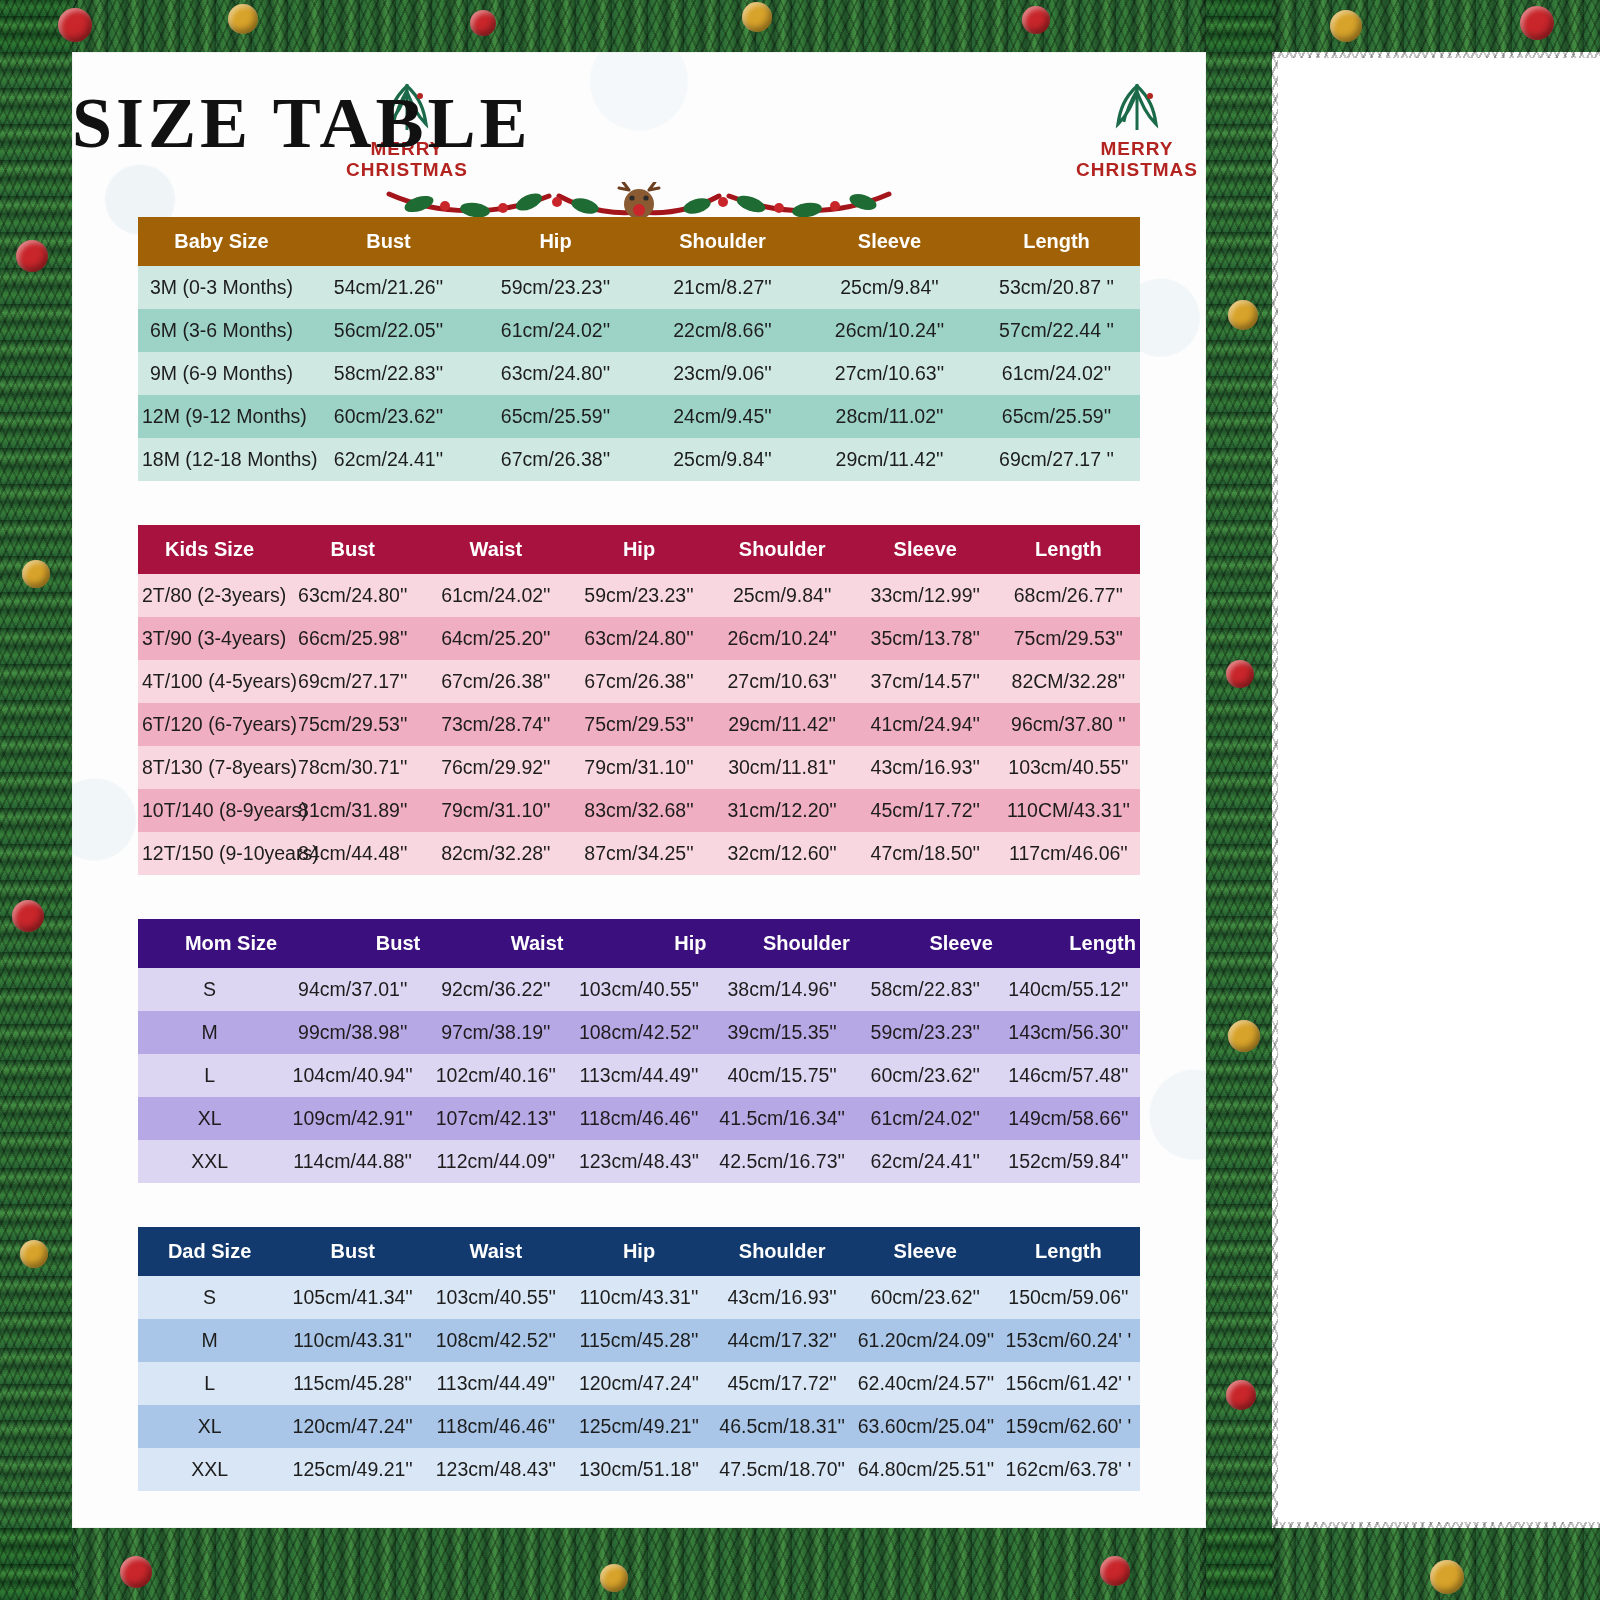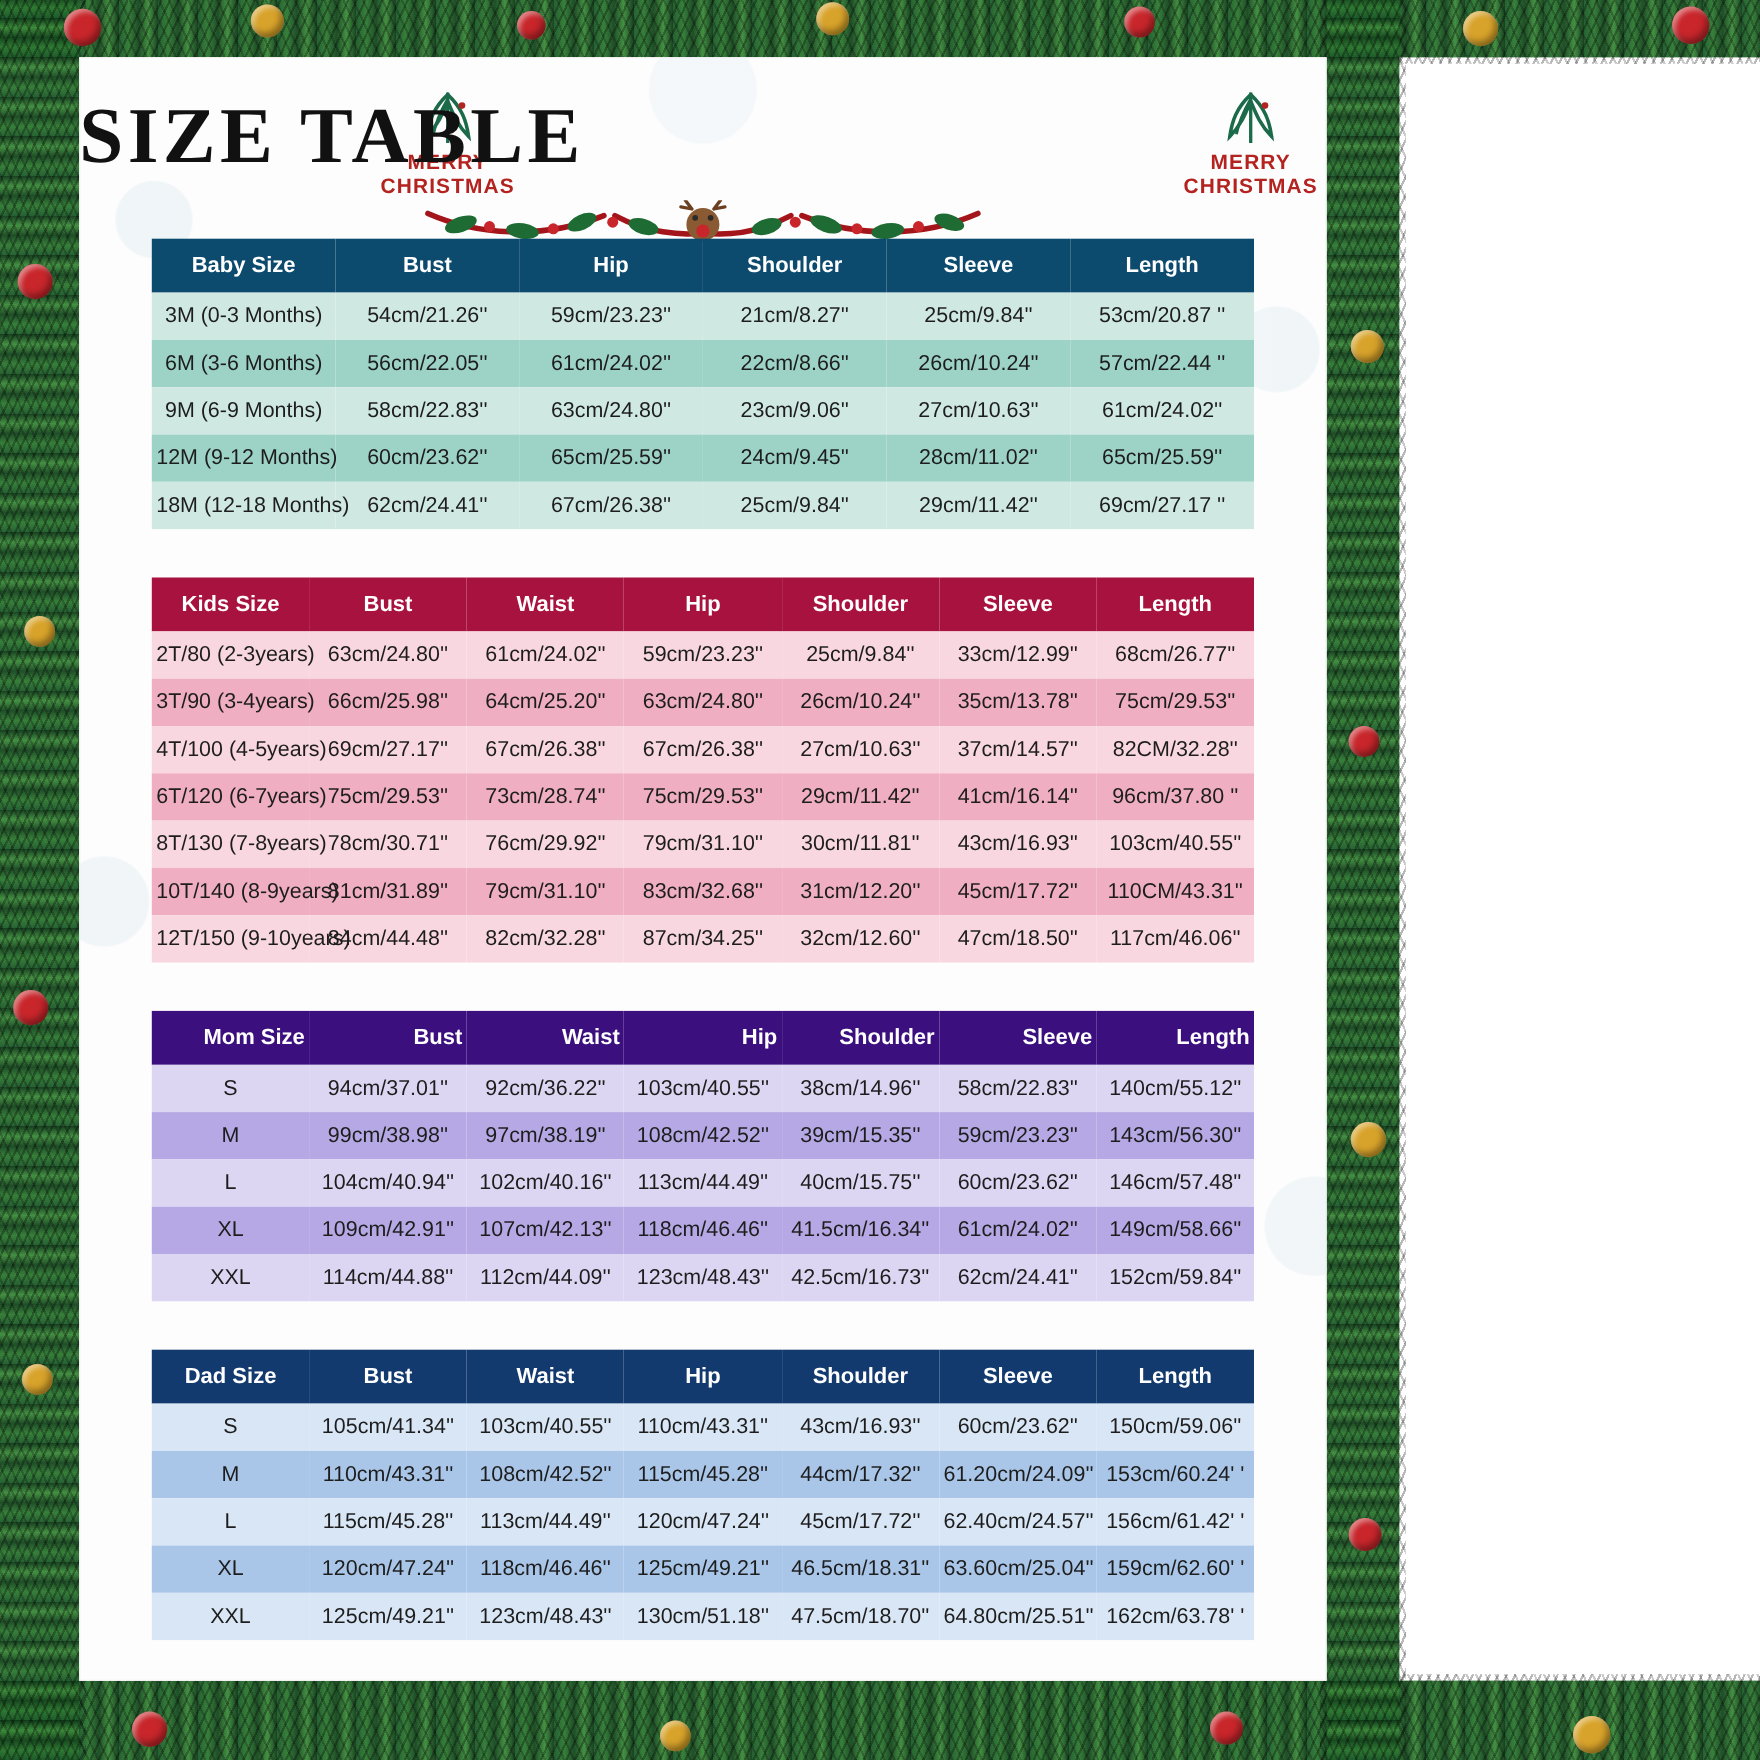--- a/index.html
+++ b/index.html
@@ -155,21 +155,21 @@
     text-align: center;
   }
   tbody td {
     padding: 10px 4px;
     text-align: center;
     white-space: nowrap;
   }
   tbody td.sz { }
 
   
-  .t-baby thead th { background: #0c4a6e; margin-top: 36px; }
+  .t-baby thead th { background: #a16207; margin-top: 36px; }
   .t-baby tbody tr:nth-child(odd)  td { background: #cfe9e2; }
   .t-baby tbody tr:nth-child(even) td { background: #9dd3c6; }
 
   
   .t-kids thead th { background: #a8123f; }
   .t-kids tbody tr:nth-child(odd)  td { background: #f8d7e0; }
   .t-kids tbody tr:nth-child(even) td { background: #efaec1; }
 
   
   .t-mom thead th { background: #3b107e; text-align: right; }
@@ -385,21 +385,21 @@
                 <td>27cm/10.63''</td>
                 <td>37cm/14.57''</td>
                 <td>82CM/32.28''</td>
               </tr>
               <tr>
                 <td class="sz">6T/120 (6-7years)</td>
                 <td>75cm/29.53''</td>
                 <td>73cm/28.74''</td>
                 <td>75cm/29.53''</td>
                 <td>29cm/11.42''</td>
-                <td>41cm/16.14''</td>
+                <td>41cm/24.94''</td>
                 <td>96cm/37.80 ''</td>
               </tr>
               <tr>
                 <td class="sz">8T/130 (7-8years)</td>
                 <td>78cm/30.71''</td>
                 <td>76cm/29.92''</td>
                 <td>79cm/31.10''</td>
                 <td>30cm/11.81''</td>
                 <td>43cm/16.93''</td>
                 <td>103cm/40.55''</td>

